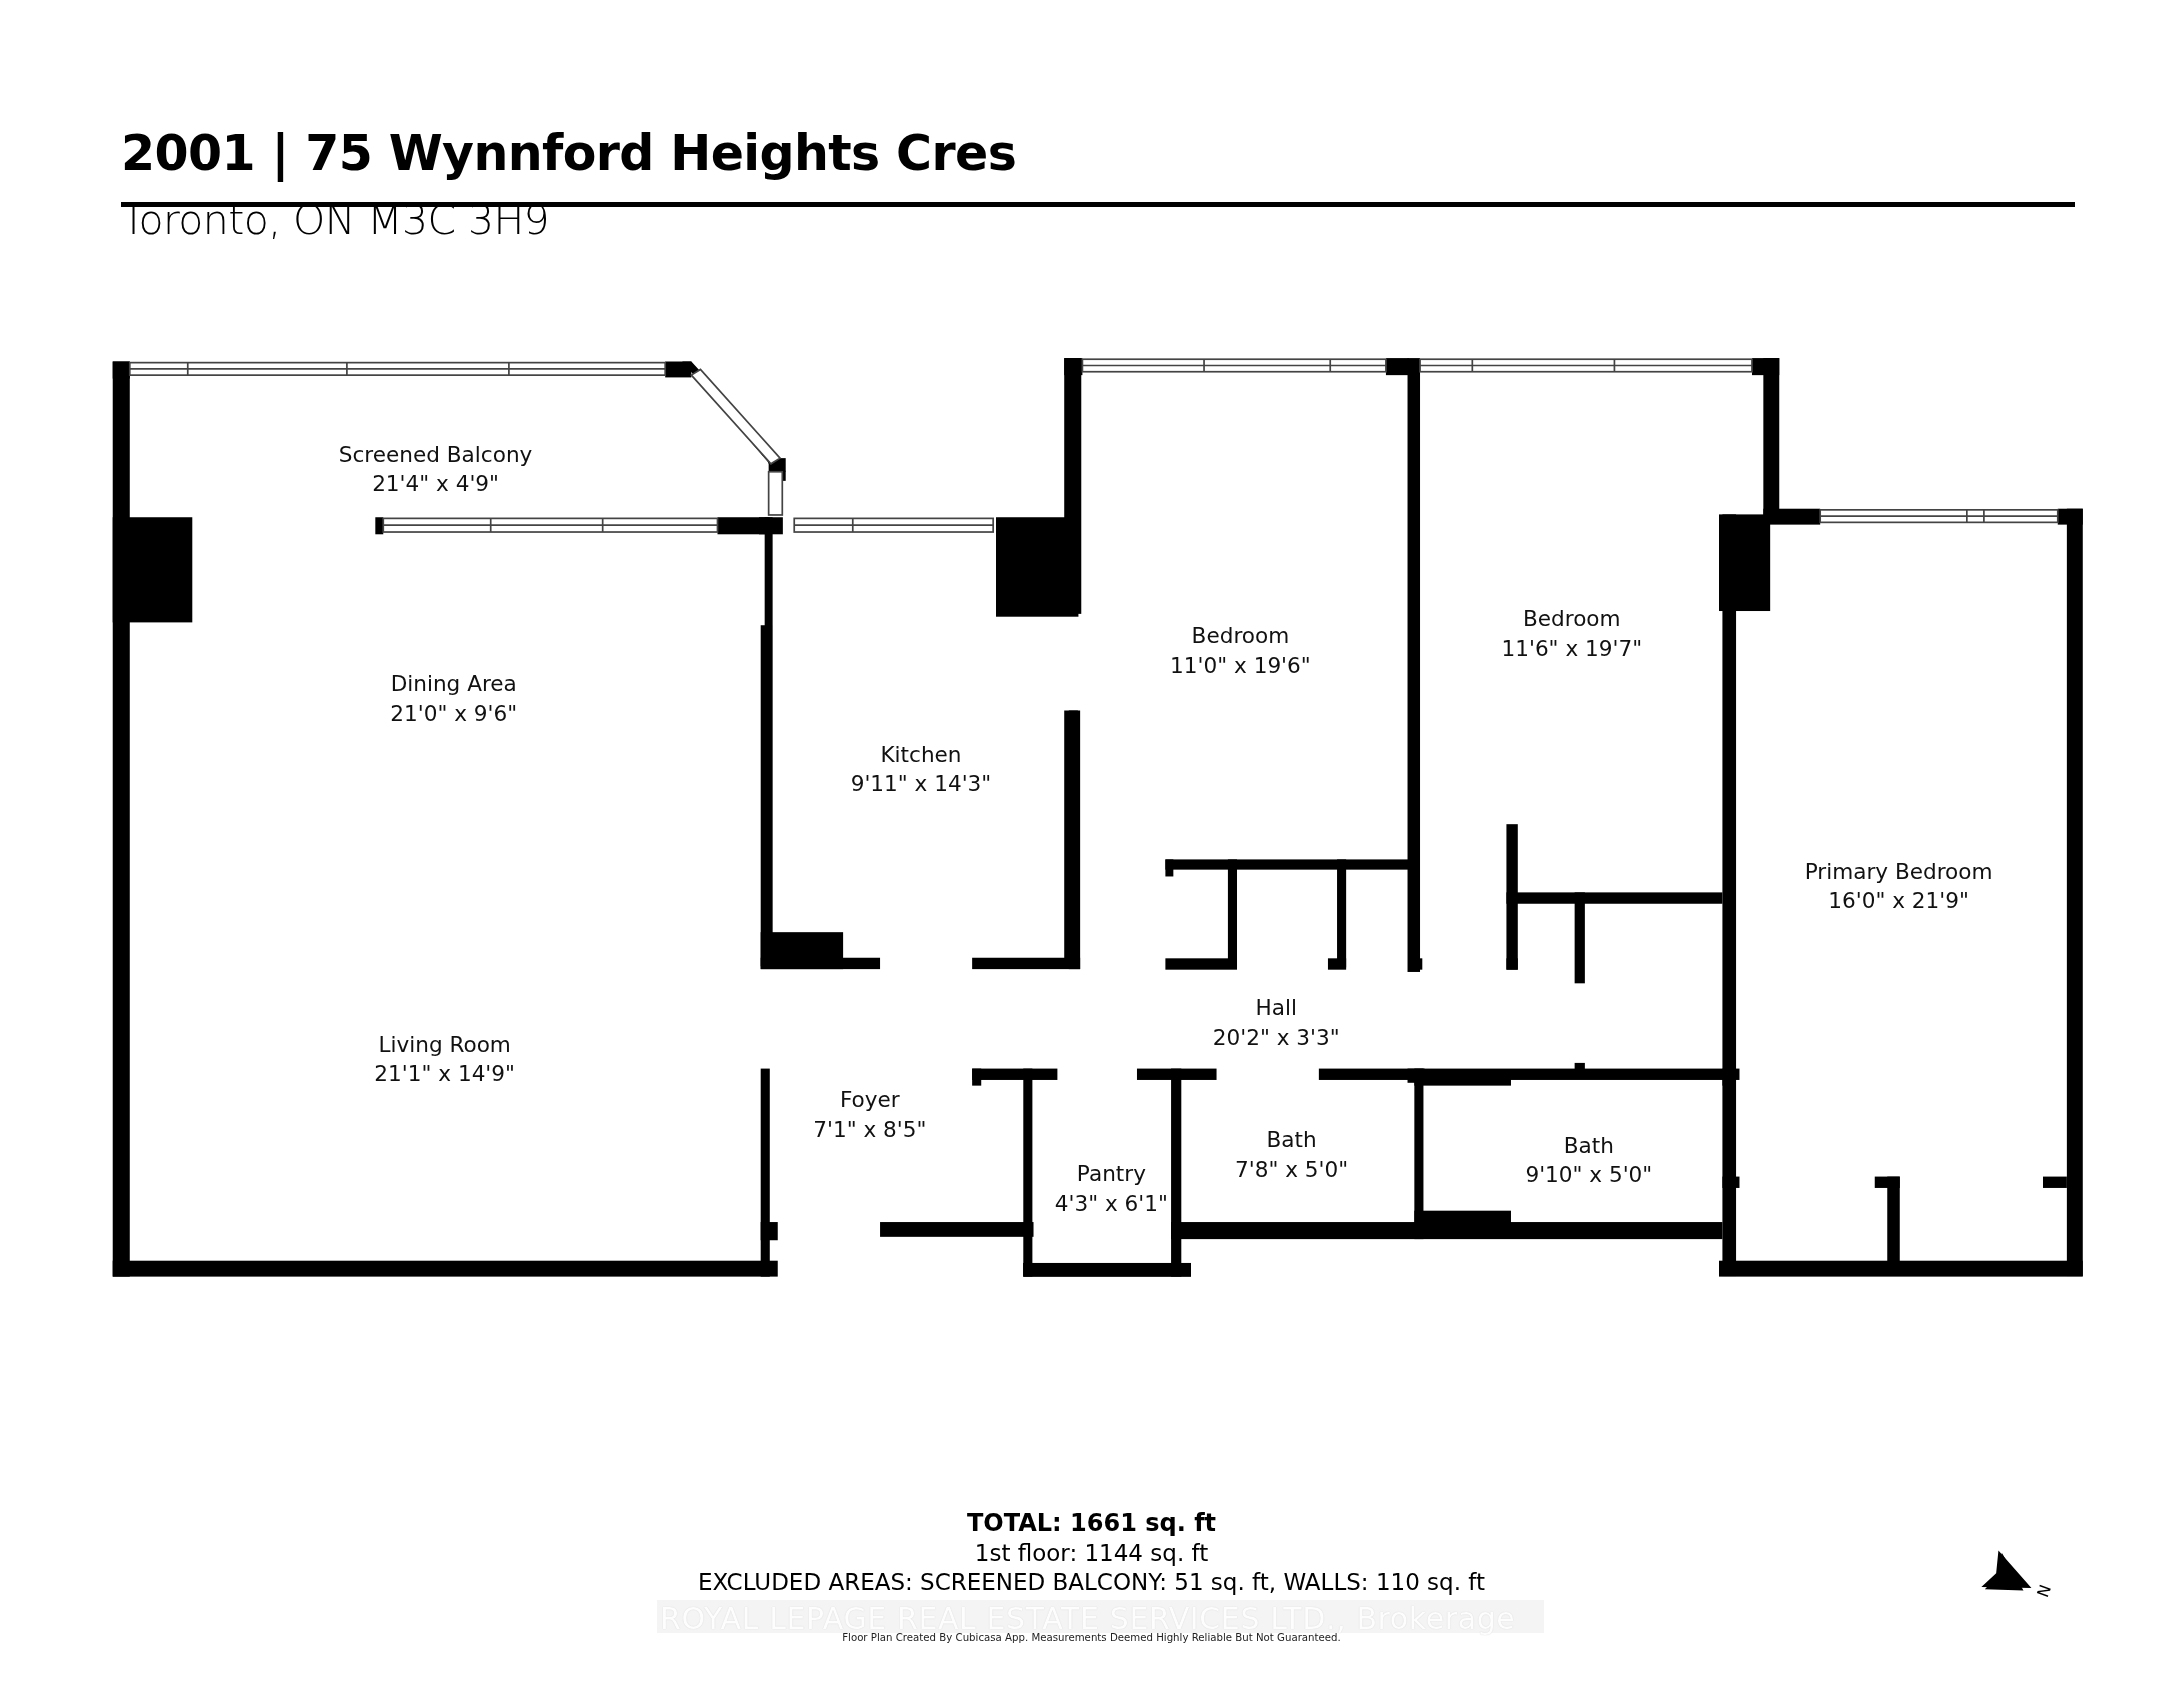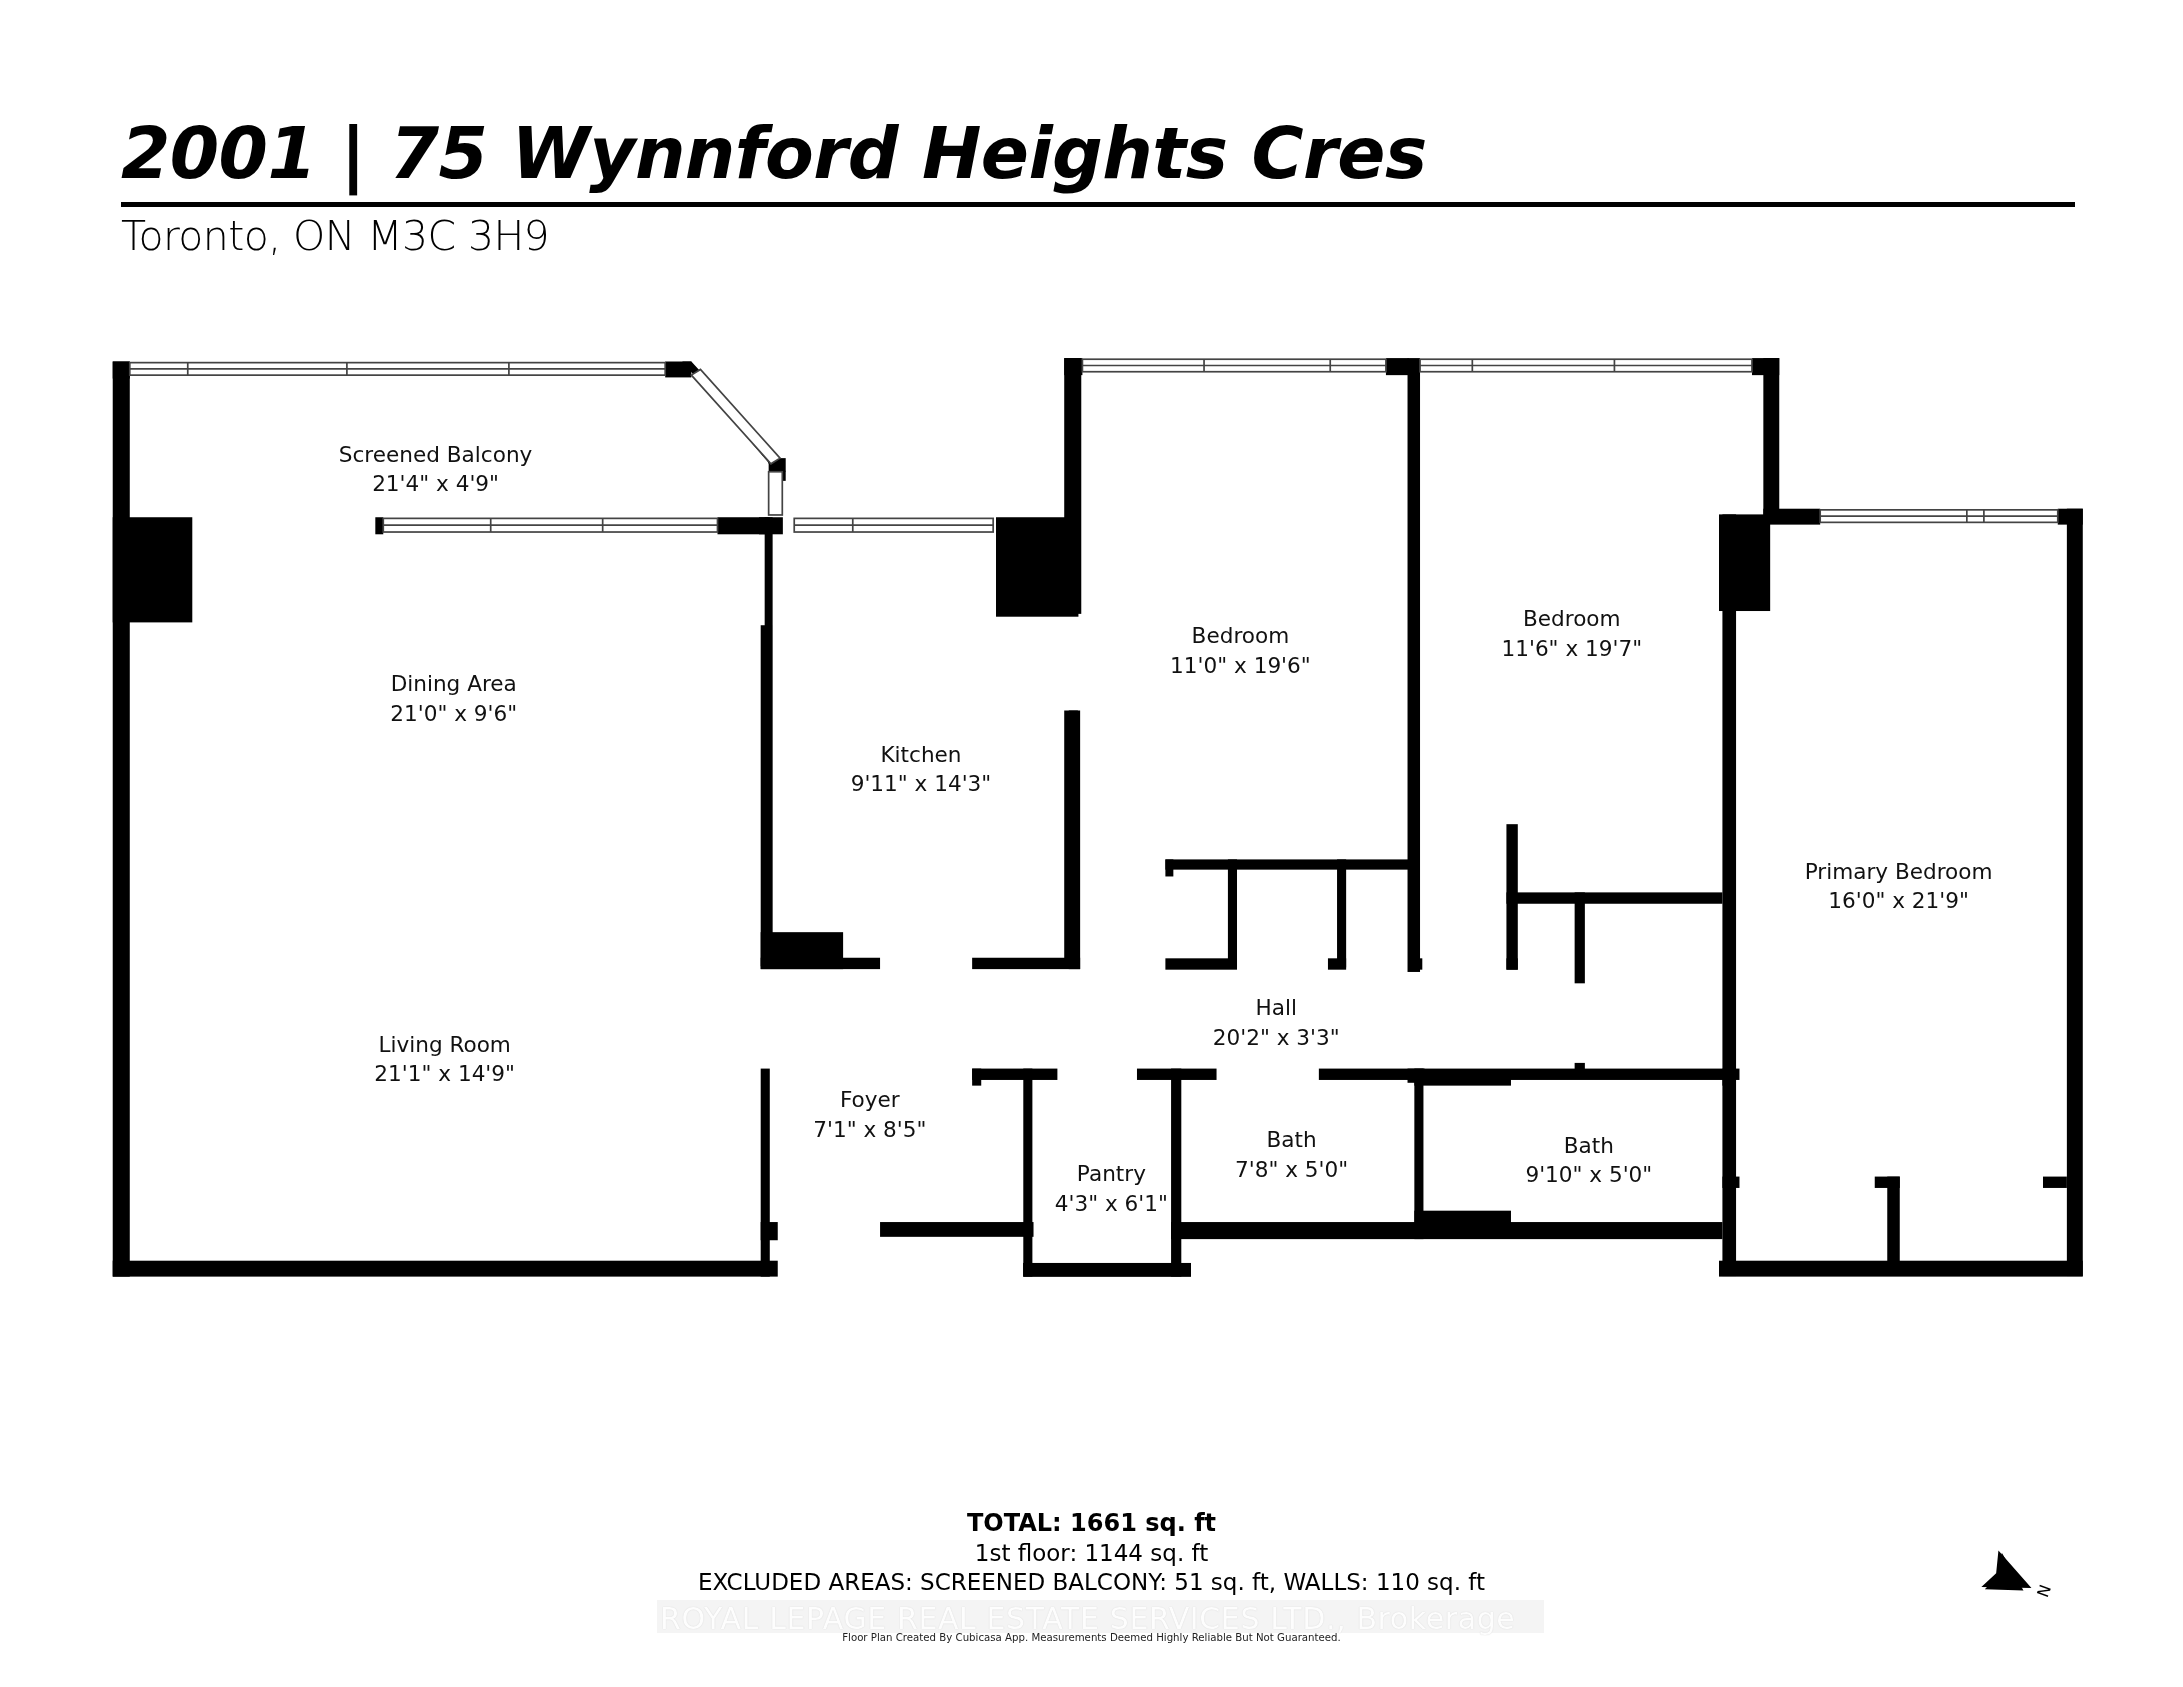--- a/index.html
+++ b/index.html
@@ -1,19 +1,19 @@
 <!DOCTYPE html>
 <html style="font-size:9px"><head>
 <meta charset="utf-8">
 <style>
   html, body { margin: 0; padding: 0; background: #ffffff; }
   body { width: 2183px; height: 1687px; position: relative; overflow: hidden; font-family: "DejaVu Sans", sans-serif; color: #000; }
-  .title { position: absolute; left: 121px; top: 112px; font-size: 71px; font-weight: bold; letter-spacing: -0.6px; font-family: "DejaVu Sans", sans-serif; white-space: nowrap; font-style: italic; }
+  .title { position: absolute; left: 121px; top: 125px; font-size: 49px; font-weight: bold; letter-spacing: -0.6px; font-family: "DejaVu Sans", sans-serif; white-space: nowrap; }
   .rule { position: absolute; left: 121px; top: 202px; width: 1954px; height: 4.5px; background: #000; }
-  .subtitle { position: absolute; left: 121px; top: 212px; font-size: 41px; font-weight: 300; font-family: "DejaVu Sans", sans-serif; white-space: nowrap; letter-spacing: -0.6px; }
+  .subtitle { position: absolute; left: 121px; top: 196px; font-size: 41px; font-weight: 300; font-family: "DejaVu Sans", sans-serif; white-space: nowrap; letter-spacing: -0.6px; }
   svg.plan { position: absolute; left: 0; top: 0; }
   .room-label { font-family: "DejaVu Sans", sans-serif; font-size: 38px; text-anchor: middle; fill: #111; }
   .summary { position: absolute; left: 0; width: 2183px; text-align: center; font-family: "DejaVu Sans", sans-serif; white-space: nowrap; }
   .s-total { top: 1509px; font-size: 24px; font-weight: bold; }
   .s-floor { top: 1540px; font-size: 23px; }
   .s-excl { top: 1569px; font-size: 23px; }
   .watermark { position: absolute; left: 657px; top: 1600px; width: 887px; height: 33px; background: rgba(235,235,235,0.55); }
   .wm-text { position: absolute; left: 660px; top: 1601px; font-size: 30px; color: rgba(255,255,255,0.95); font-family: "DejaVu Sans", sans-serif; white-space: nowrap; letter-spacing: 0.6px; text-shadow: 0 0 1.1px #ccc; }
   .credit { position: absolute; left: 0; width: 2183px; top: 1616px; text-align: center; font-size: 10.2px; color: #222; font-family: "DejaVu Sans", sans-serif; white-space: nowrap; margin-top: 16px; }
   .compass { position: absolute; left: 1979px; top: 1546px; }

